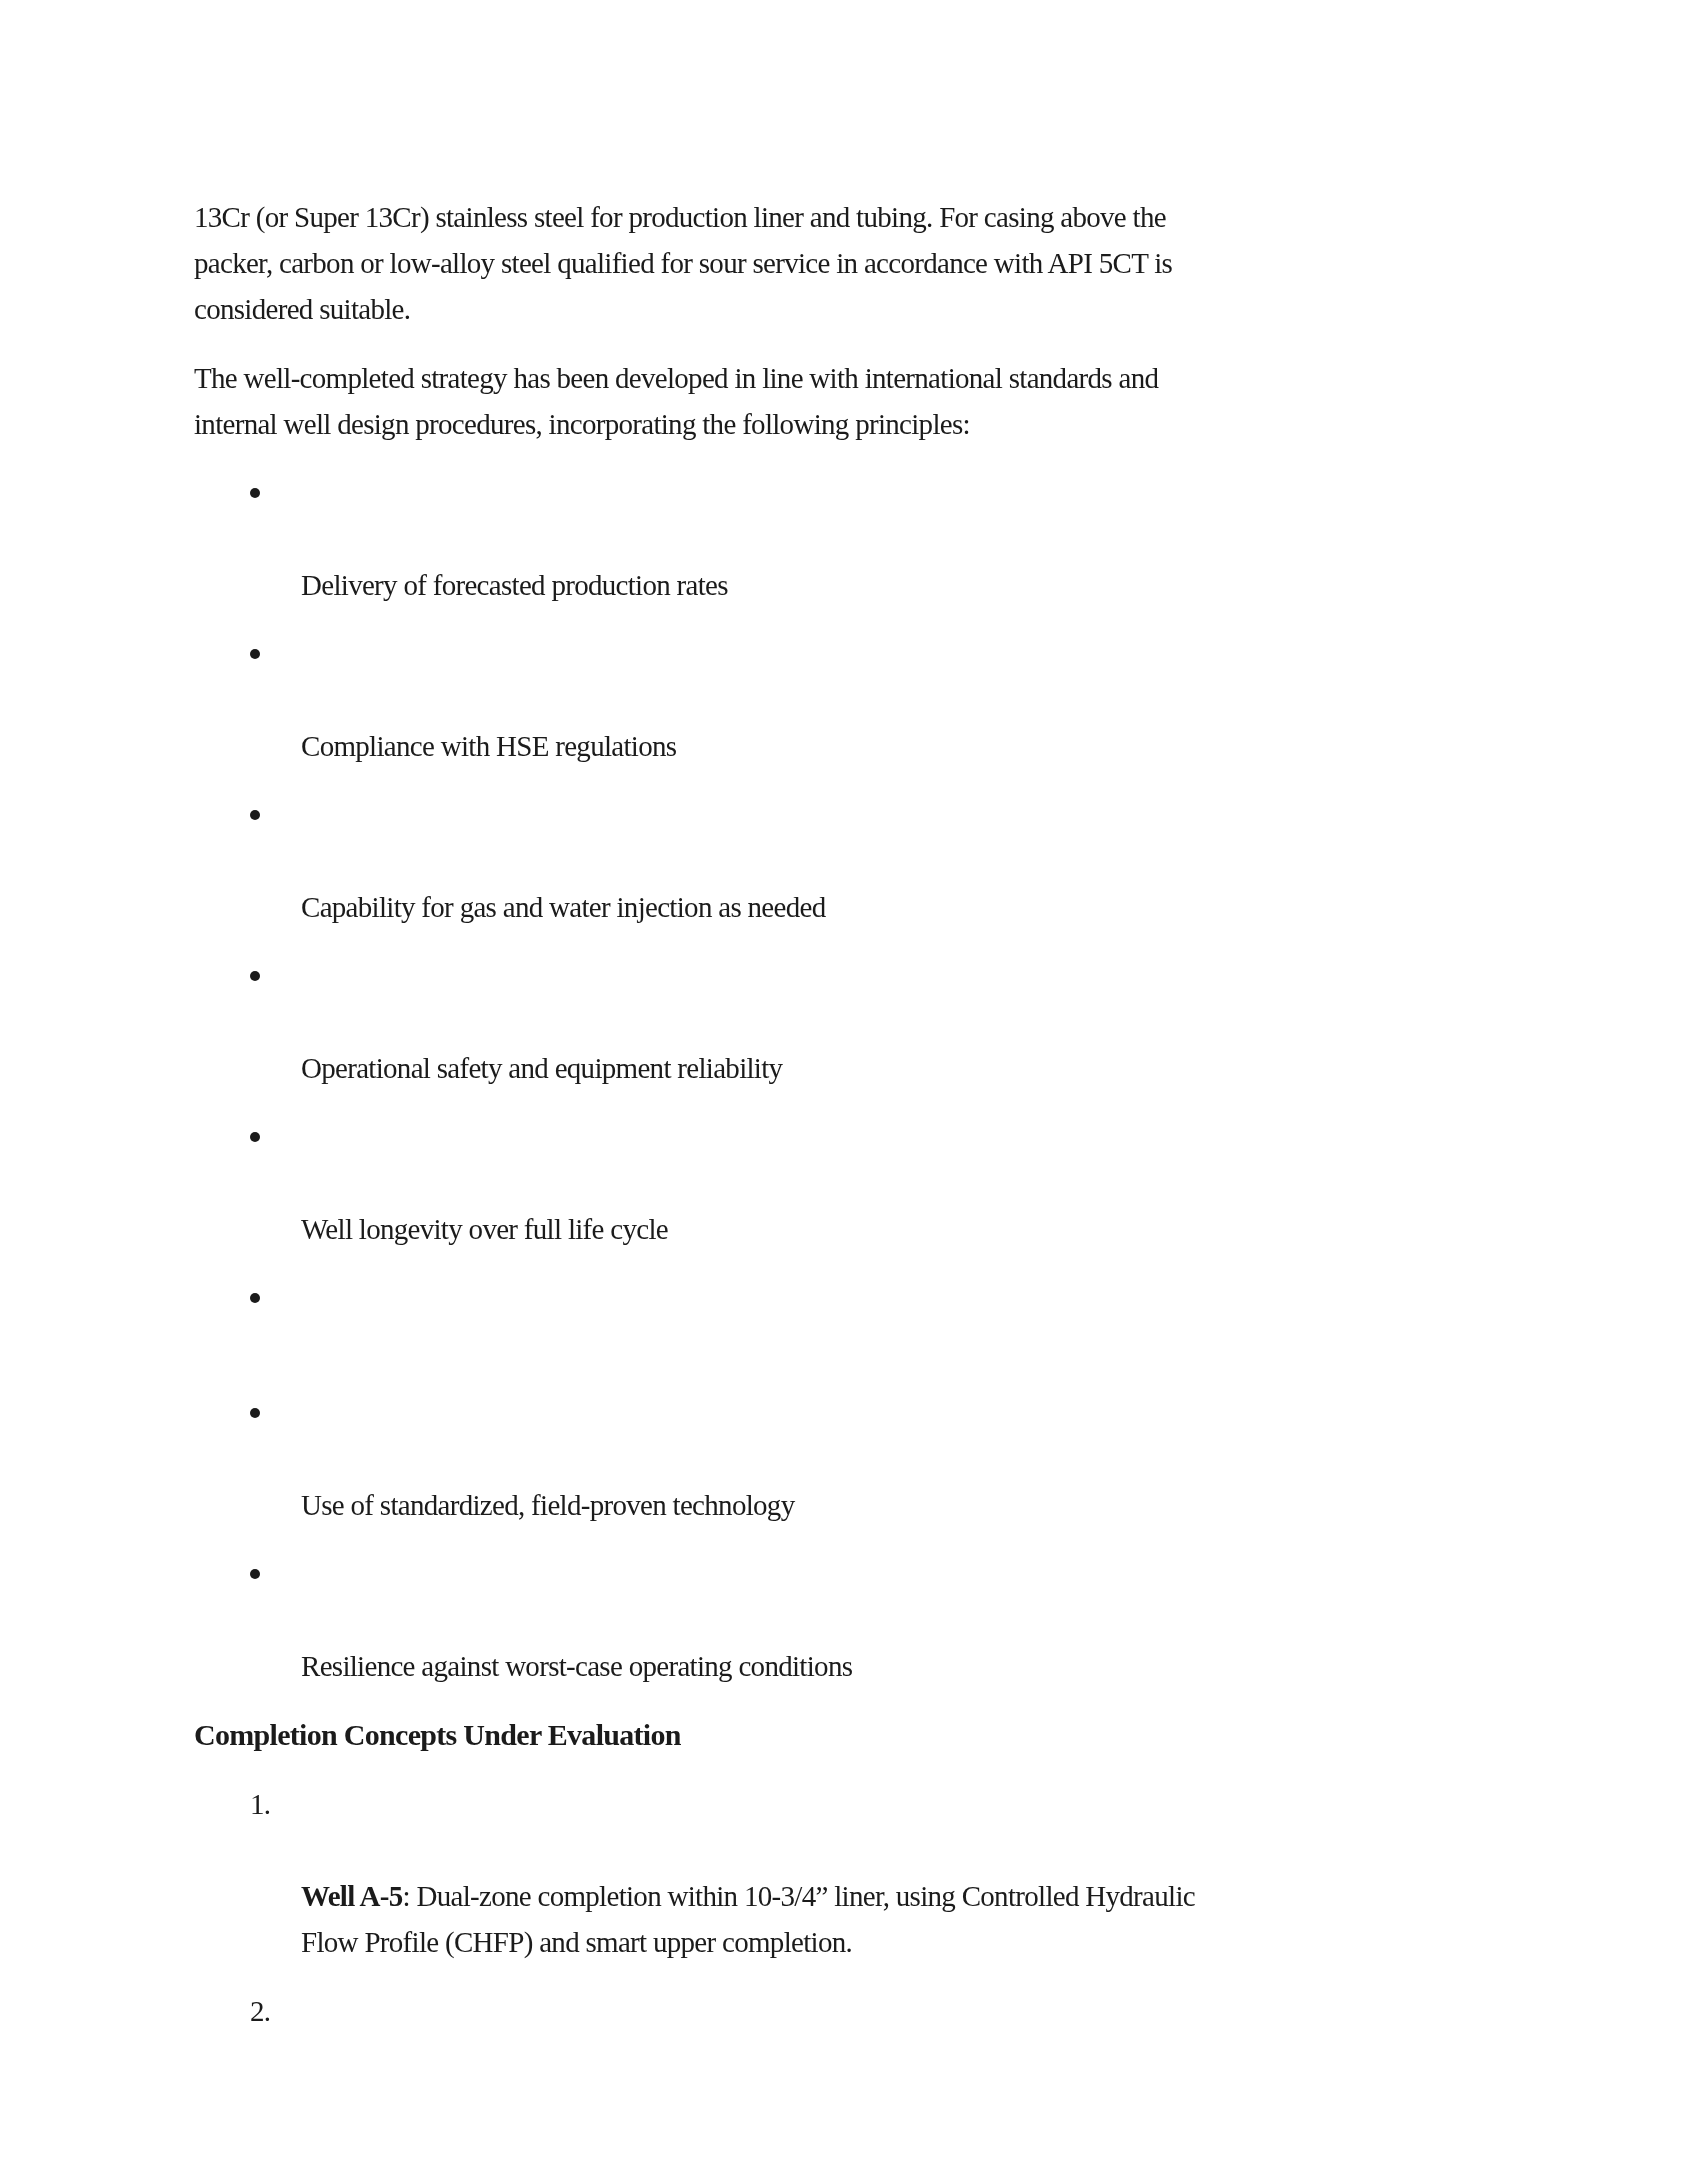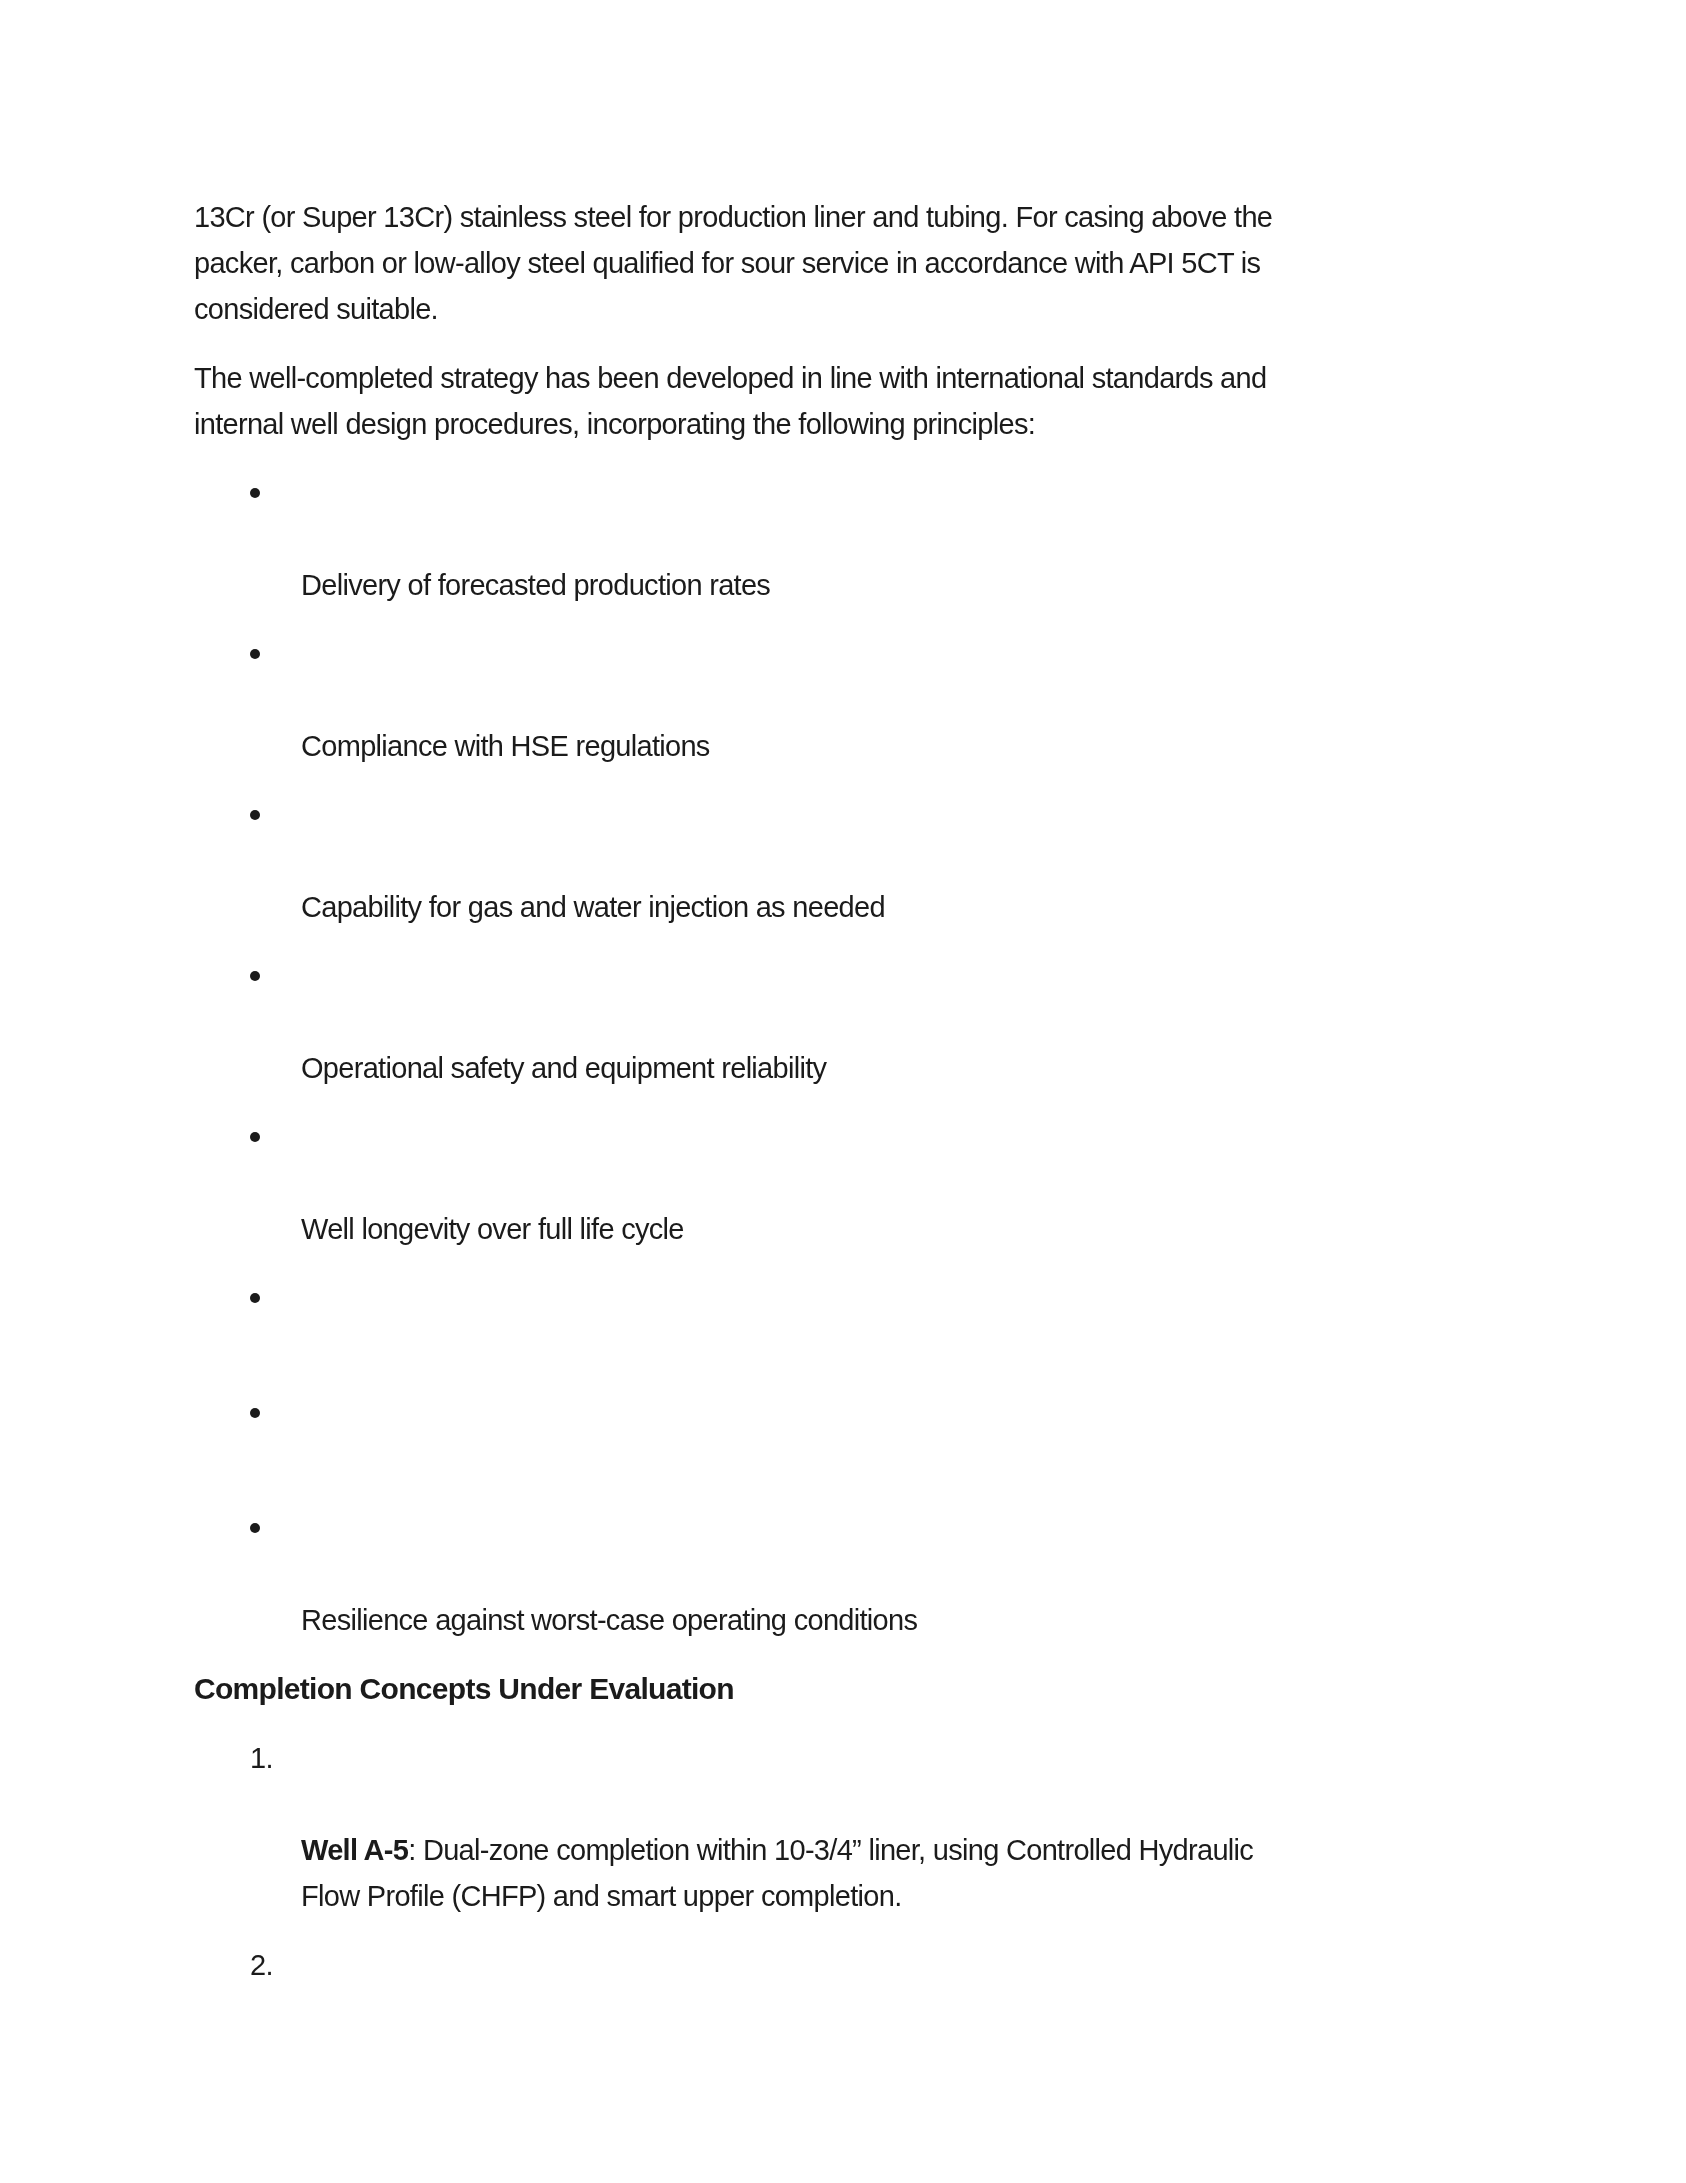--- a/index.html
+++ b/index.html
@@ -5,21 +5,21 @@
   html, body {
     margin: 0;
     padding: 0;
     background: #ffffff;
   }
   .page {
     position: relative;
     width: 1513px;
     height: 2183px;
     background: #ffffff;
-    font-family: Liberation Sans, sans-serif;
+    font-family: Liberation Serif, serif;
     color: #1b1b1b;
     overflow: hidden;
     border-radius: 17px;
   }
   .content {
     padding: 194px 40px 0 194px;
     font-size: 29px;
     line-height: 46px;
     letter-spacing: -0.7px;
   }
@@ -97,20 +97,21 @@
       </li>
       <li class="item">
         <span class="dot"></span>
         <span>Well longevity over full life cycle</span>
       </li>
       <li class="item">
         <span class="dot"></span>
       </li>
       <li class="item">
         <span class="dot"></span>
+        <span>Use of standardized, field-proven technology</span>
       </li>
       <li class="item">
         <span class="dot"></span>
         <span>Resilience against worst-case operating conditions</span>
       </li>
     </ul>
 
     <h2 class="heading">Completion Concepts Under Evaluation</h2>
 
     <ol class="numbered">

